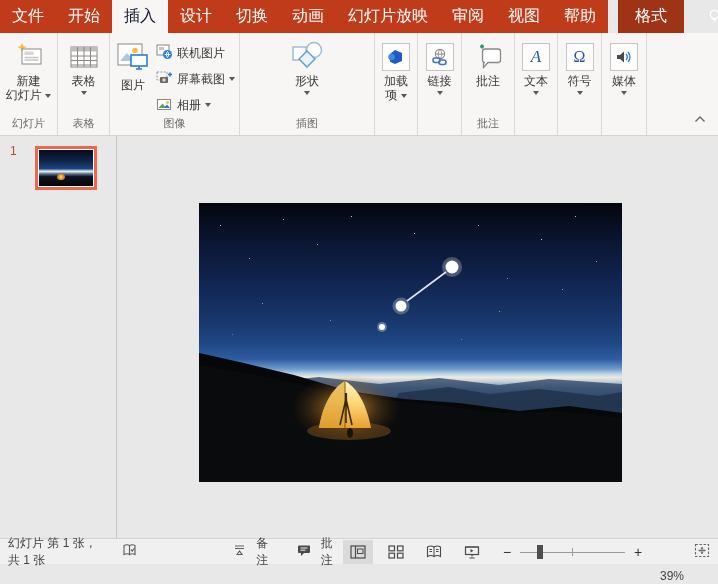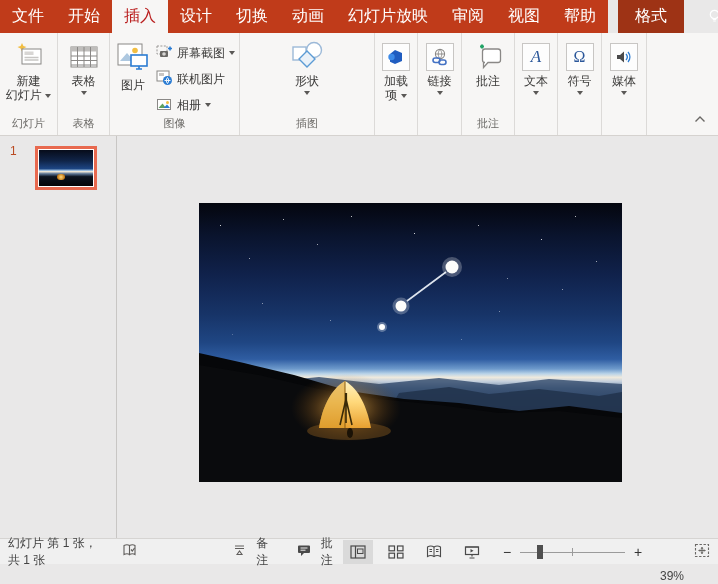--- a/index.html
+++ b/index.html
@@ -4,21 +4,21 @@
 <style>
   * { margin:0; padding:0; box-sizing:border-box; }
   html,body { width:718px; height:584px; overflow:hidden;
     font-family:"Liberation Sans","DejaVu Sans",sans-serif; }
   .app { position:relative; width:718px; height:584px; background:#E9E8E8; }
 
   
   .titlebar { position:absolute; top:0; left:0; width:608px; height:33px;
     background:#C03B1A; display:flex; align-items:stretch; color:#fff; font-size:16px; }
   .tab { display:flex; align-items:center; padding:0 12px; cursor:default; white-space:nowrap; }
-  .tab.selected { background:#F7F6F5; color:#b91c1c; }
+  .tab.selected { background:#F7F6F5; color:#0f172a; }
   .tab.contextual { background:#9E3315; margin-left:10px; padding:0 17px; }
   .tellme { display:flex; align-items:center; gap:6px; padding:0 10px; margin-left:14px; }
   .share { display:flex; align-items:center; gap:6px; padding:0 12px; margin-left:auto; }
   .wicon svg { display:block; }
 
   
   .ribbon { position:absolute; top:33px; left:0; width:718px; height:103px;
     background:#F7F6F5; border-bottom:1px solid #D5D2CF; display:flex; color:#3B3A39; }
   .rgroup { position:relative; border-right:1px solid #DCDAD8; display:flex;
     padding-top:5px; justify-content:center; }
@@ -175,39 +175,39 @@
             <rect x="15" y="13" width="16" height="11" fill="#fff" stroke="#2B7CD3" stroke-width="1.6"></rect>
             <path d="M20 27h6M23 24v3" stroke="#2B7CD3" stroke-width="1.6"></path>
           </svg>
         </span>
         <span>图片</span>
       </div>
       <div class="smallcol">
         <div class="smallbtn">
           <span>
             <svg width="17" height="16" viewBox="0 0 17 16">
+                <rect x="1" y="1" width="12" height="10" fill="#fff" stroke="#8A8886"></rect>
+                <rect x="3" y="3" width="5" height="3" fill="#C8C6C4"></rect>
+                <circle cx="11.5" cy="10.5" r="4.5" fill="#2B7CD3"></circle>
+                <path d="M8.5 10.5h6M11.5 7.5c-1.6 1.8-1.6 4.2 0 6M11.5 7.5c1.6 1.8 1.6 4.2 0 6" stroke="#fff" stroke-width=".9" fill="none"></path>
+              </svg>
+          </span>
+          <span>联机图片</span>
+        </div>
+        <div class="smallbtn">
+          <span>
+            <svg width="17" height="16" viewBox="0 0 17 16">
                 <rect x="1" y="2" width="10" height="8" fill="none" stroke="#9A9896" stroke-dasharray="2 1.4"></rect>
                 <rect x="4" y="7" width="8" height="6" rx="1" fill="#6A6865"></rect>
                 <circle cx="8" cy="10" r="1.8" fill="#D8D6D4"></circle>
                 <path d="M12 4.5h4M14 2.5v4" stroke="#2B7CD3" stroke-width="1.6"></path>
               </svg>
           </span>
           <span>屏幕截图</span>
           <span class="caret"></span>
-        </div>
-        <div class="smallbtn">
-          <span>
-            <svg width="17" height="16" viewBox="0 0 17 16">
-                <rect x="1" y="1" width="12" height="10" fill="#fff" stroke="#8A8886"></rect>
-                <rect x="3" y="3" width="5" height="3" fill="#C8C6C4"></rect>
-                <circle cx="11.5" cy="10.5" r="4.5" fill="#2B7CD3"></circle>
-                <path d="M8.5 10.5h6M11.5 7.5c-1.6 1.8-1.6 4.2 0 6M11.5 7.5c1.6 1.8 1.6 4.2 0 6" stroke="#fff" stroke-width=".9" fill="none"></path>
-              </svg>
-          </span>
-          <span>联机图片</span>
         </div>
         <div class="smallbtn">
           <span>
             <svg width="17" height="16" viewBox="0 0 17 16">
                 <rect x="1.5" y="3.5" width="13" height="10" fill="#fff" stroke="#8A8886"></rect>
                 <path d="M2.5 12l4-4.5 3.5 4.5z" fill="#5FA05F"></path>
                 <path d="M7.5 12l3.5-3.5 3 3.5z" fill="#2B7CD3"></path>
                 <circle cx="11.5" cy="6.5" r="1.5" fill="#F2BE42"></circle>
               </svg>
           </span>

